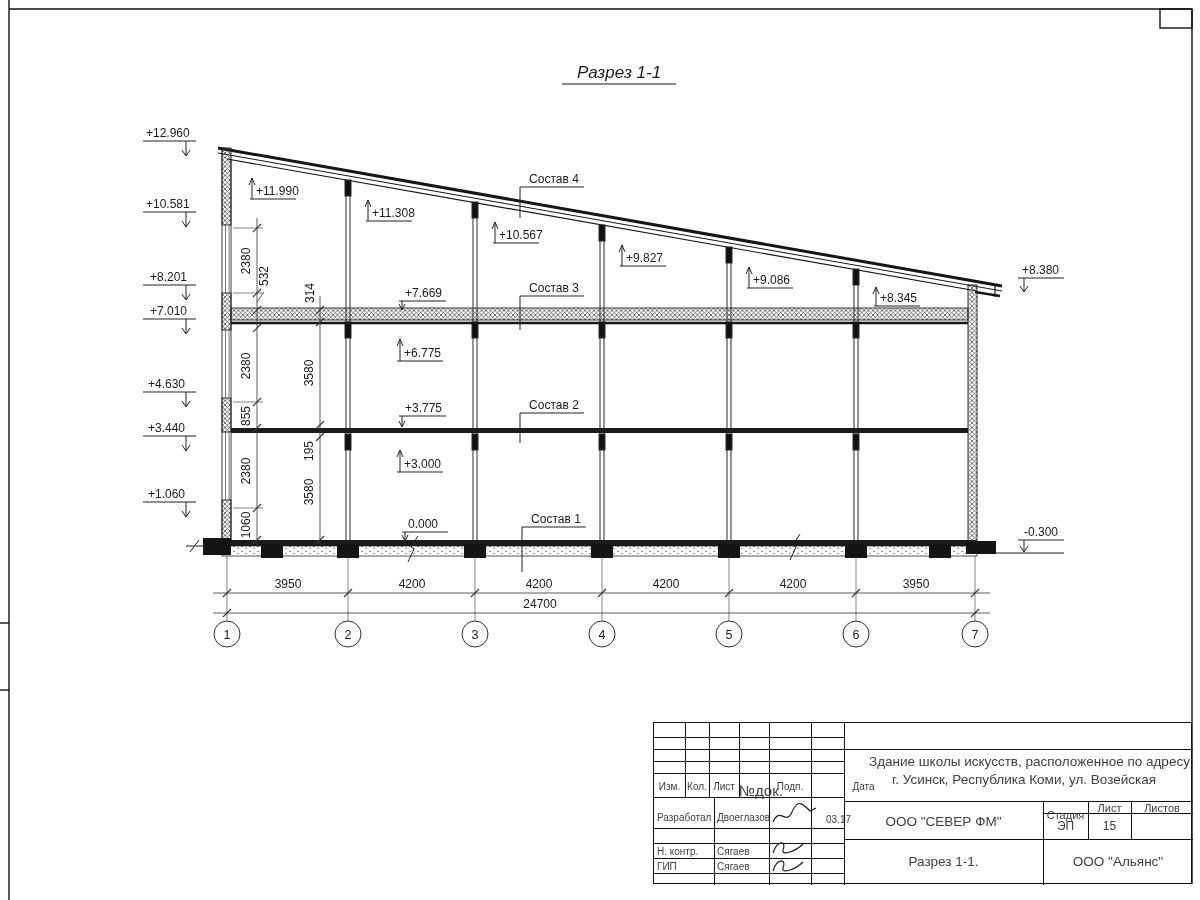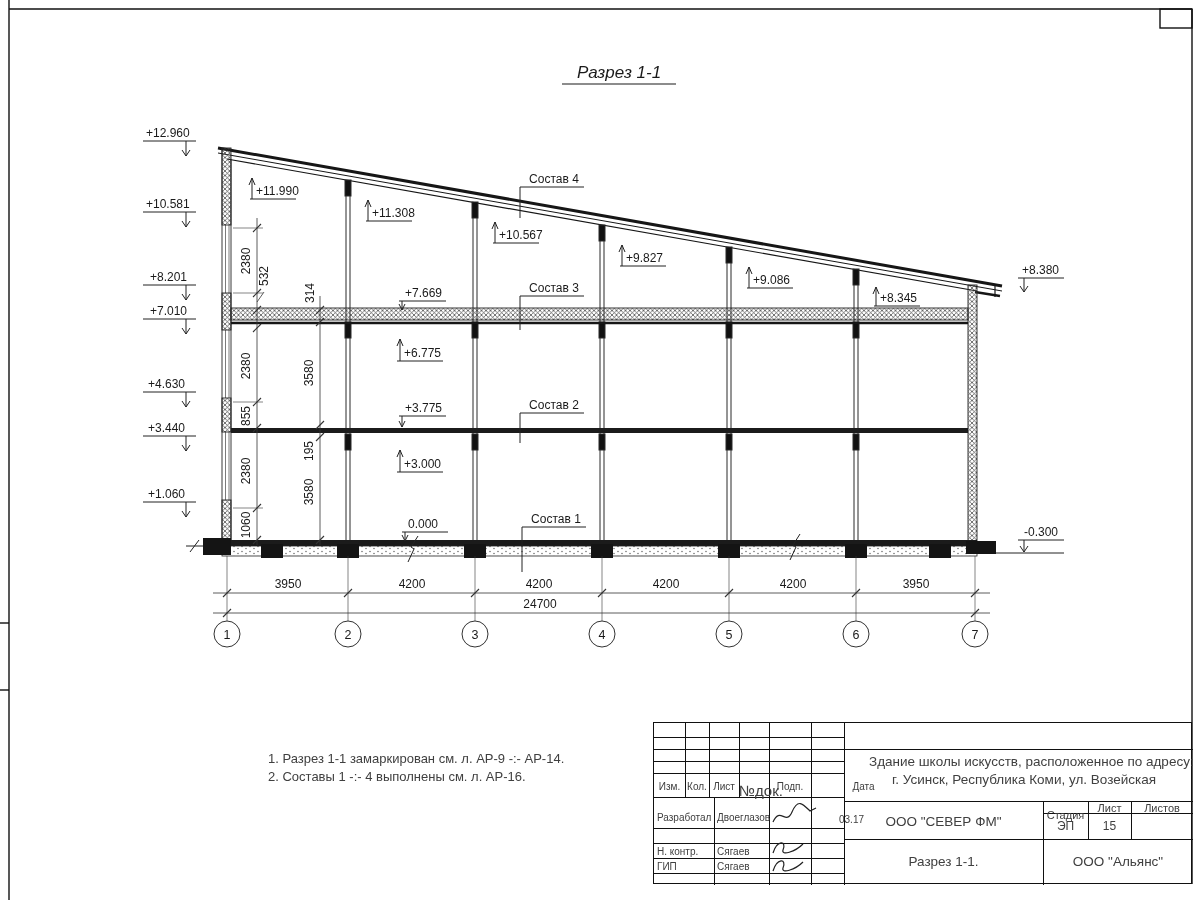--- a/index.html
+++ b/index.html
@@ -411,24 +411,20 @@
     <g stroke="none" fill="#1a1a1a">
       <text class="t-sost" x="554" y="183" text-anchor="middle">Состав 4</text>
       <text class="t-sost" x="554" y="292" text-anchor="middle">Состав 3</text>
       <text class="t-sost" x="554" y="409" text-anchor="middle">Состав 2</text>
       <text class="t-sost" x="556" y="523" text-anchor="middle">Состав 1</text>
     </g>
   </g>
 </svg>
 
 
-<div class="notes">
-  <div>1. Разрез 1-1 замаркирован см. л. АР-9 -:- АР-14.</div>
-  <div>2. Составы 1 -:- 4 выполнены см. л. АР-16.</div>
-</div>
 
 
 <div class="tb">
 
   <div class="vl" style="left:31px;top:0;height:74px;"></div>
   <div class="vl" style="left:55px;top:0;height:74px;"></div>
   <div class="vl" style="left:85px;top:0;height:74px;"></div>
   <div class="vl" style="left:115px;top:0;height:74px;"></div>
   <div class="vl" style="left:157px;top:0;height:74px;"></div>
 
@@ -449,21 +445,21 @@
 
   <div class="vl" style="left:60px;top:74px;height:88px;"></div>
   <div class="vl" style="left:115px;top:74px;height:88px;"></div>
   <div class="vl" style="left:157px;top:74px;height:88px;"></div>
   <div class="hl" style="left:0;top:105px;width:190px;"></div>
   <div class="hl" style="left:0;top:120px;width:190px;"></div>
   <div class="hl" style="left:0;top:135px;width:190px;"></div>
   <div class="hl" style="left:0;top:150px;width:190px;"></div>
   <div class="txt f10" style="left:3px;top:89px;">Разработал</div>
   <div class="txt f10" style="left:63px;top:89px;">Двоеглазов</div>
-  <div class="txt c f10" style="left:157px;top:91px;width:33px;padding-left:24px;">03.17</div>
+  <div class="txt c f10" style="left:144px;top:91px;width:33px;padding-left:24px;">03.17</div>
   <div class="txt f10" style="left:3px;top:123px;">Н. контр.</div>
   <div class="txt f10" style="left:63px;top:123px;">Сягаев</div>
   <div class="txt f10" style="left:3px;top:138px;">ГИП</div>
   <div class="txt f10" style="left:63px;top:138px;">Сягаев</div>
 
   <div class="hl" style="left:190px;top:26px;width:349px;"></div>
   <div class="hl" style="left:190px;top:78px;width:349px;"></div>
   <div class="hl" style="left:389px;top:90px;width:150px;"></div>
   <div class="hl" style="left:190px;top:116px;width:349px;"></div>
   <div class="vl" style="left:389px;top:78px;height:84px;"></div>

